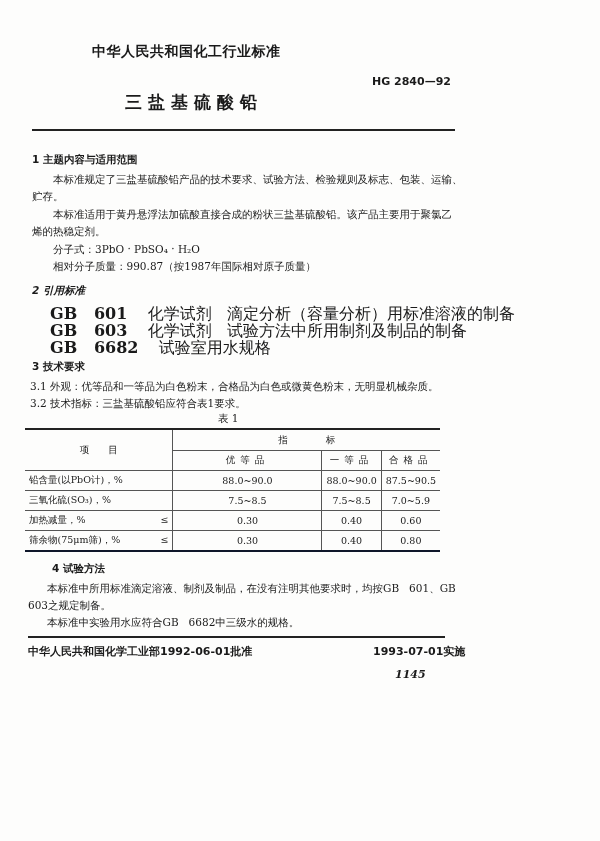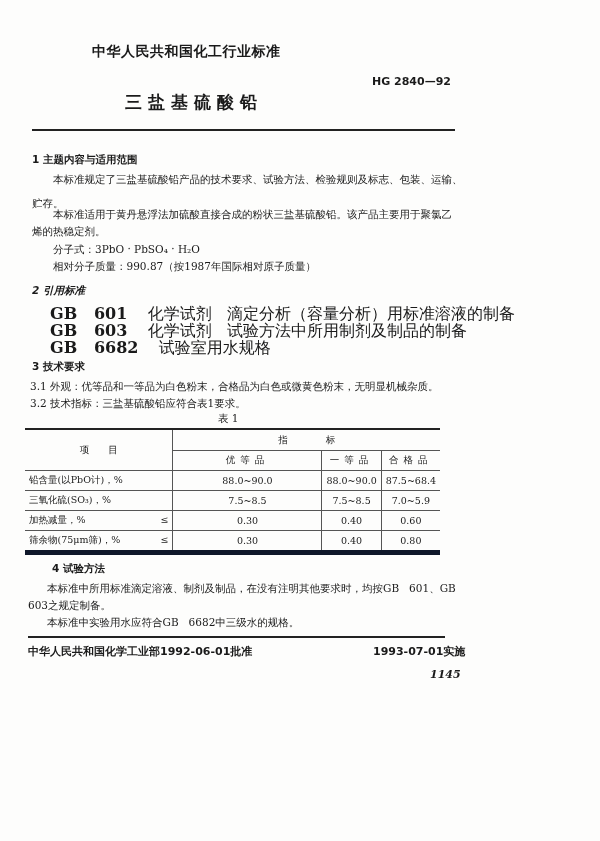--- a/index.html
+++ b/index.html
@@ -16,41 +16,41 @@
     .rule { position:absolute; background:#222; }
     .sec { font-size:10.5px; font-weight:bold; }
     .p { font-size:10.5px; }
     .ref { font-size:16px; }
     table.spec {
       position:absolute; left:25px; top:428px; width:415px; border-collapse:collapse;
       font-size:9.5px;
     }
     table.spec td { border:1px solid #555; height:19px; padding:0 4px; }
     table.spec tr.top td { border-top:2px solid #222; }
-    table.spec tr.last td { border-bottom:5px solid #0f172a;margin-left:8px; }
+    table.spec tr.last td { border-bottom:2px solid #0f172a;margin-left:8px; }
     table.spec td:first-child { border-left:none; width:145px; }
     table.spec td:last-child { border-right:none; }
     .c { text-align:center; }
     .grade { letter-spacing:5px; }
     .cap-row { display:flex; justify-content:space-between; }
     .foot-left { left:8px; top:644px; font-size:11px; font-weight:bold; font-family:"DejaVu Sans", sans-serif; }
     .foot-right { left:373px; top:644px; font-size:11px; font-weight:bold; font-family:"DejaVu Sans", sans-serif; }
-    .page-no { left:395px; top:668px; font-size:11px; font-style:italic; font-weight:bold;margin-left:35px; }
+    .page-no { left:395px; top:668px; font-size:11px; font-style:italic; font-weight:bold; }
   </style>
 </head>
 <body>
 
 <div class="abs hdr-title">中华人民共和国化工行业标准</div>
 <div class="abs std-no">HG 2840—92</div>
 <div class="abs doc-title">三盐基硫酸铅</div>
 <div class="rule" style="left:32px; top:129px; width:423px; height:1.5px;"></div>
 
 <div class="abs sec sans" style="left:32px; top:153px;">1  主题内容与适用范围</div>
 <div class="abs p" style="left:53px; top:173px;">本标准规定了三盐基硫酸铅产品的技术要求、试验方法、检验规则及标志、包装、运输、</div>
-<div class="abs p" style="left:32px; top:197px;text-align:right;">贮存。</div>
+<div class="abs p" style="left:32px; top:190px;text-align:right;">贮存。</div>
 <div class="abs p" style="left:53px; top:208px;">本标准适用于黄丹悬浮法加硫酸直接合成的粉状三盐基硫酸铅。该产品主要用于聚氯乙</div>
 <div class="abs p" style="left:32px; top:225px;">烯的热稳定剂。</div>
 <div class="abs p" style="left:53px; top:243px;">分子式：3PbO · PbSO₄ · H₂O</div>
 <div class="abs p" style="left:53px; top:260px;">相对分子质量：990.87（按1987年国际相对原子质量）</div>
 
 <div class="abs sec sans" style="left:32px; top:284px;font-style:italic;">2  引用标准</div>
 <div class="abs ref" style="left:50px; top:304px;">
   <span class="bold" style="white-space:pre;">GB   601</span>&nbsp;&nbsp;&nbsp;
   <span style="white-space:pre;">化学试剂   滴定分析（容量分析）用标准溶液的制备</span>
 </div>
@@ -81,21 +81,21 @@
   </tr>
   <tr>
     <td>
           <div class="cap-row">
             <span>铅含量(以PbO计)，%</span>
             <span></span>
           </div>
         </td>
     <td class="c">88.0~90.0</td>
     <td class="c">88.0~90.0</td>
-    <td class="c">87.5~68.4</td>
+    <td class="c">87.5~90.5</td>
   </tr>
   <tr>
     <td>
           <div class="cap-row">
             <span>三氧化硫(SO₃)，%</span>
             <span></span>
           </div>
         </td>
     <td class="c">7.5~8.5</td>
     <td class="c">7.5~8.5</td>

